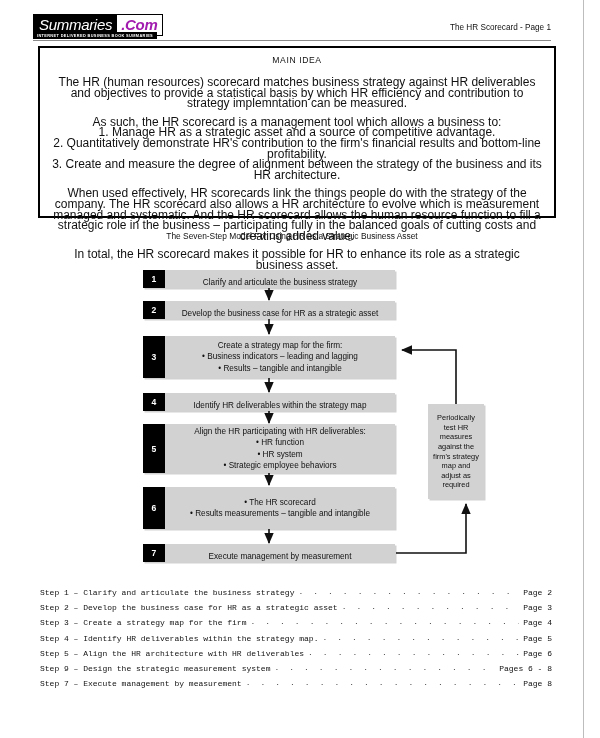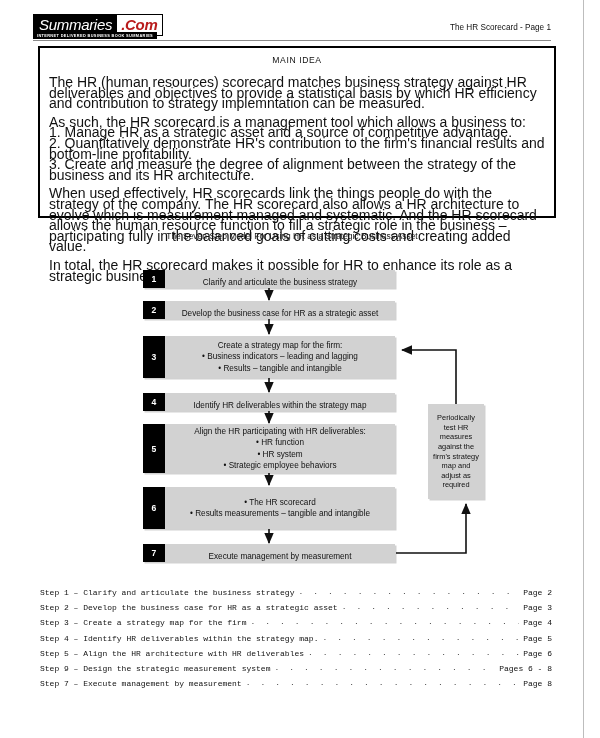--- a/index.html
+++ b/index.html
@@ -43,21 +43,21 @@
     color: #fff;
     font-weight: normal;
     font-size: 15px;
     letter-spacing: -0.3px;
     padding: 1px 5px 2px 5px;
     font-style: italic;
     font-family: "Liberation Sans", sans-serif;
   }
   .logo-right {
     background: #fff;
-    color: #b91c1c;
+    color: #a21caf;
     font-weight: bold;
     font-size: 15px;
     letter-spacing: -0.3px;
     padding: 1px 5px 2px 4px;
     font-style: italic;
   }
   .logo-tag {
     position: absolute;
     left: 33px; top: 32px;
     width: 124px;
@@ -99,25 +99,25 @@
     padding: 7px 9px 10px 9px;
   }
   .mi-title {
     text-align: center;
     font-size: 8.6px;
     letter-spacing: 0.6px;
     margin-bottom: 12px;
     color: #111;
   }
   .mi-p {
-    font-size: 14px;
+    font-size: 12px;
     line-height: 10.6px;
     margin: 0 0 8px 0;
     color: #111;
-    text-align: left;
+    text-align: center;
   }
   .mi-list {
     margin: 0 0 8px 0;
   }
   .mi-list .mi-p { margin-bottom: 0; }
 
   
   .diagram-title {
     position: absolute;
     left: 0; top: 231px;

